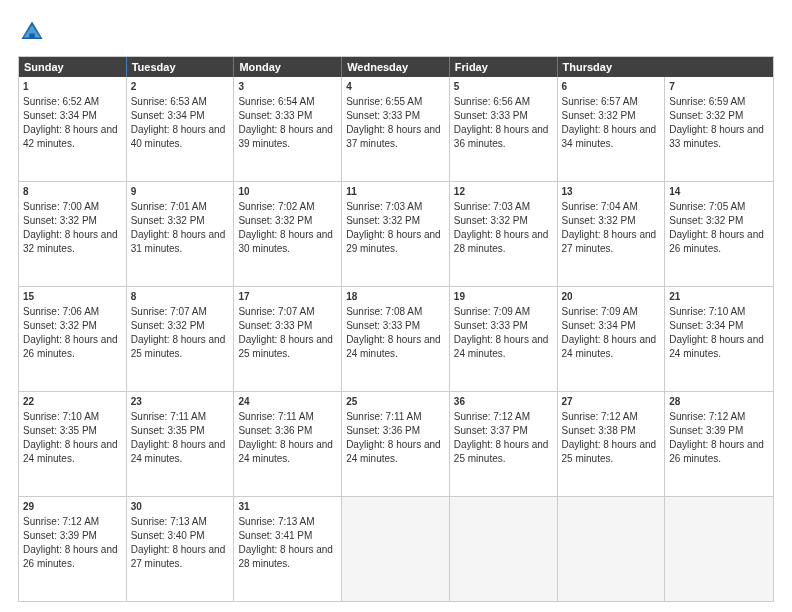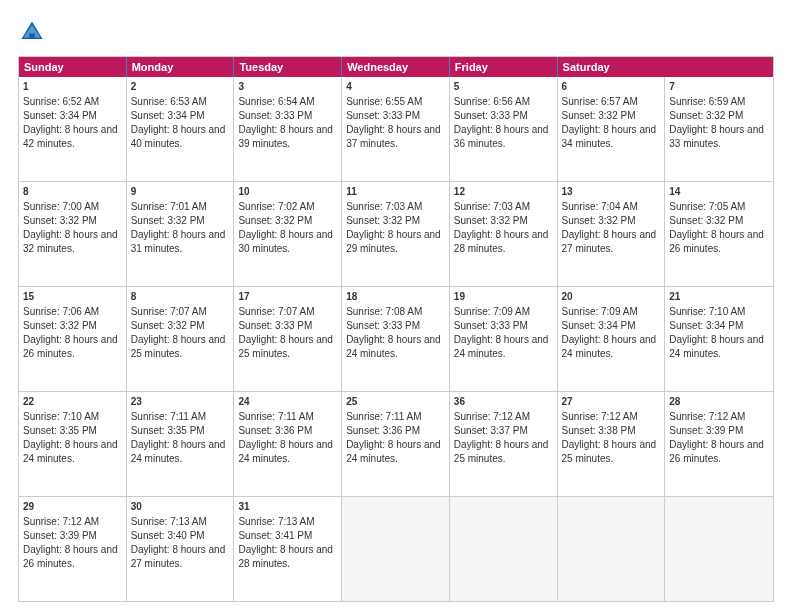--- a/index.html
+++ b/index.html
@@ -56,21 +56,21 @@
     }
     .calendar {
       flex: 1;
       display: flex;
       flex-direction: column;
       border: 1px solid #ccc;
     }
     .cal-header {
       display: grid;
       grid-template-columns: repeat(7, 1fr);
-      background: #be185d;
+      background: #404040;
     }
     .cal-header-cell {
       color: #fff;
       font-size: 11px;
       font-weight: bold;
       padding: 4px 5px;
       text-align: left;
       border-right: 1px solid #4a7fc0;
     }
     .cal-header-cell:last-child { border-right: none; }
@@ -126,25 +126,25 @@
     </div>
     <div class="title-block">
       <div class="month-title"></div>
       <div class="location"></div>
     </div>
   </div>
 
   <div class="calendar">
     <div class="cal-header">
     <div class="cal-header-cell">Sunday</div>
+        <div class="cal-header-cell">Tuesday</div>
         <div class="cal-header-cell">Monday</div>
-        <div class="cal-header-cell">Tuesday</div>
         <div class="cal-header-cell">Wednesday</div>
         <div class="cal-header-cell">Friday</div>
-        <div class="cal-header-cell">Saturday</div>
+        <div class="cal-header-cell">Thursday</div>
       </div>
     <div class="cal-body">
     <div class="cal-row">
           <div class="cal-cell"><span class="day-num">1</span>
 <span class="info">Sunrise: 6:52 AM<br>Sunset: 3:34 PM<br>Daylight: 8 hours and 42 minutes.</span></div>
           <div class="cal-cell"><span class="day-num">2</span>
 <span class="info">Sunrise: 6:53 AM<br>Sunset: 3:34 PM<br>Daylight: 8 hours and 40 minutes.</span></div>
           <div class="cal-cell"><span class="day-num">3</span>
 <span class="info">Sunrise: 6:54 AM<br>Sunset: 3:33 PM<br>Daylight: 8 hours and 39 minutes.</span></div>
           <div class="cal-cell"><span class="day-num">4</span>

